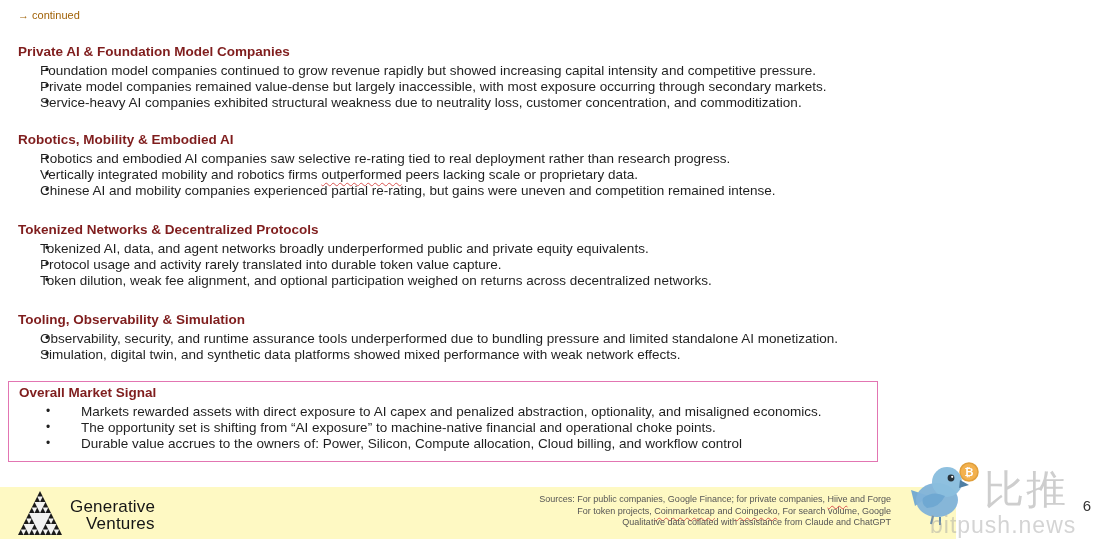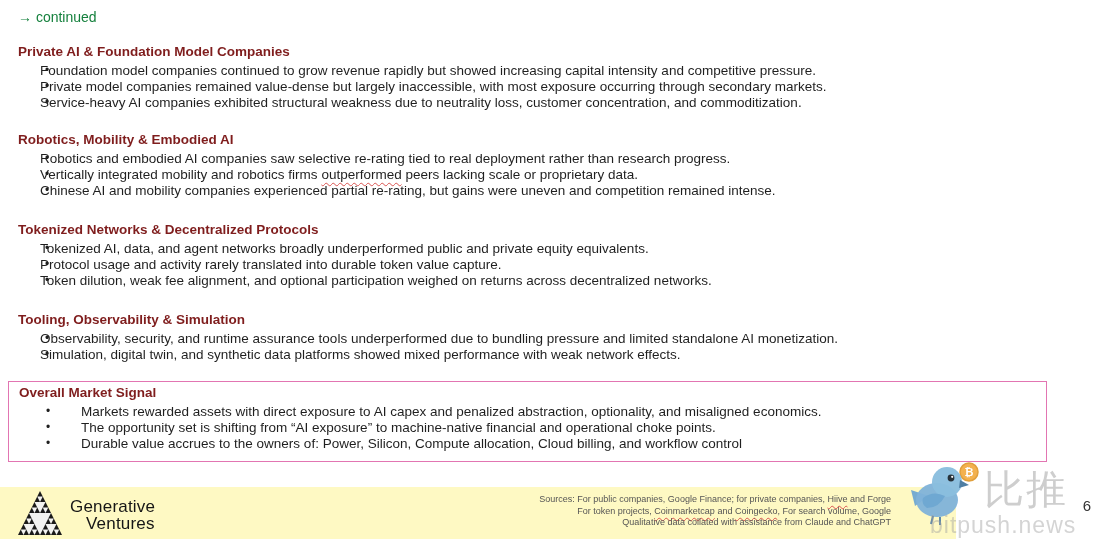--- a/index.html
+++ b/index.html
@@ -4,29 +4,29 @@
 <style>
   * { margin:0; padding:0; box-sizing:border-box; }
   html,body { width:1105px; height:539px; }
   body {
     position:relative;
     background:#ffffff;
     font-family:"Liberation Sans", sans-serif;
     color:#1f1f1f;
     overflow:hidden;
   }
-  .continued { position:absolute; left:18px; top:9px; font-size:14px; color:#15803d; }
+  .continued { position:absolute; left:18px; top:9px; font-size:11px; color:#a16207; }
   .section { position:absolute; left:0; width:1105px; }
   .sec-title { margin-left:18px; font-size:13.5px; font-weight:bold; color:#7f1d1d; line-height:16px; }
   ul.bullets { list-style:none; margin-top:3px; }
   li.bullet { position:relative; padding-left:40px; padding-right:30px; font-size:13.5px; line-height:15.9px; color:#1f1f1f; }
   li.bullet::before { content:"•"; position:absolute; left:45px; top:0; font-size:12px; color:#1f1f1f; }
   .sq { text-decoration:underline; text-decoration-style:wavy; text-decoration-color:#d9534f; text-decoration-thickness:1px; text-underline-offset:3px; }
   .signal-box {
-    position:absolute; left:8px; top:381px; width:1039px; height:81px;
+    position:absolute; left:8px; top:381px; width:870px; height:81px;
     border:1.5px solid #e275b2; background:#ffffff; padding-top:3px;
   }
   .signal-box .sec-title { margin-left:10px; }
   .signal-box li.bullet { padding-left:72px; }
   .signal-box li.bullet::before { left:37px; }
   .footer {
     position:absolute; left:0; bottom:0; width:956px; height:52px;
     background:#fef9c3;
     padding-left:8px;
   }

